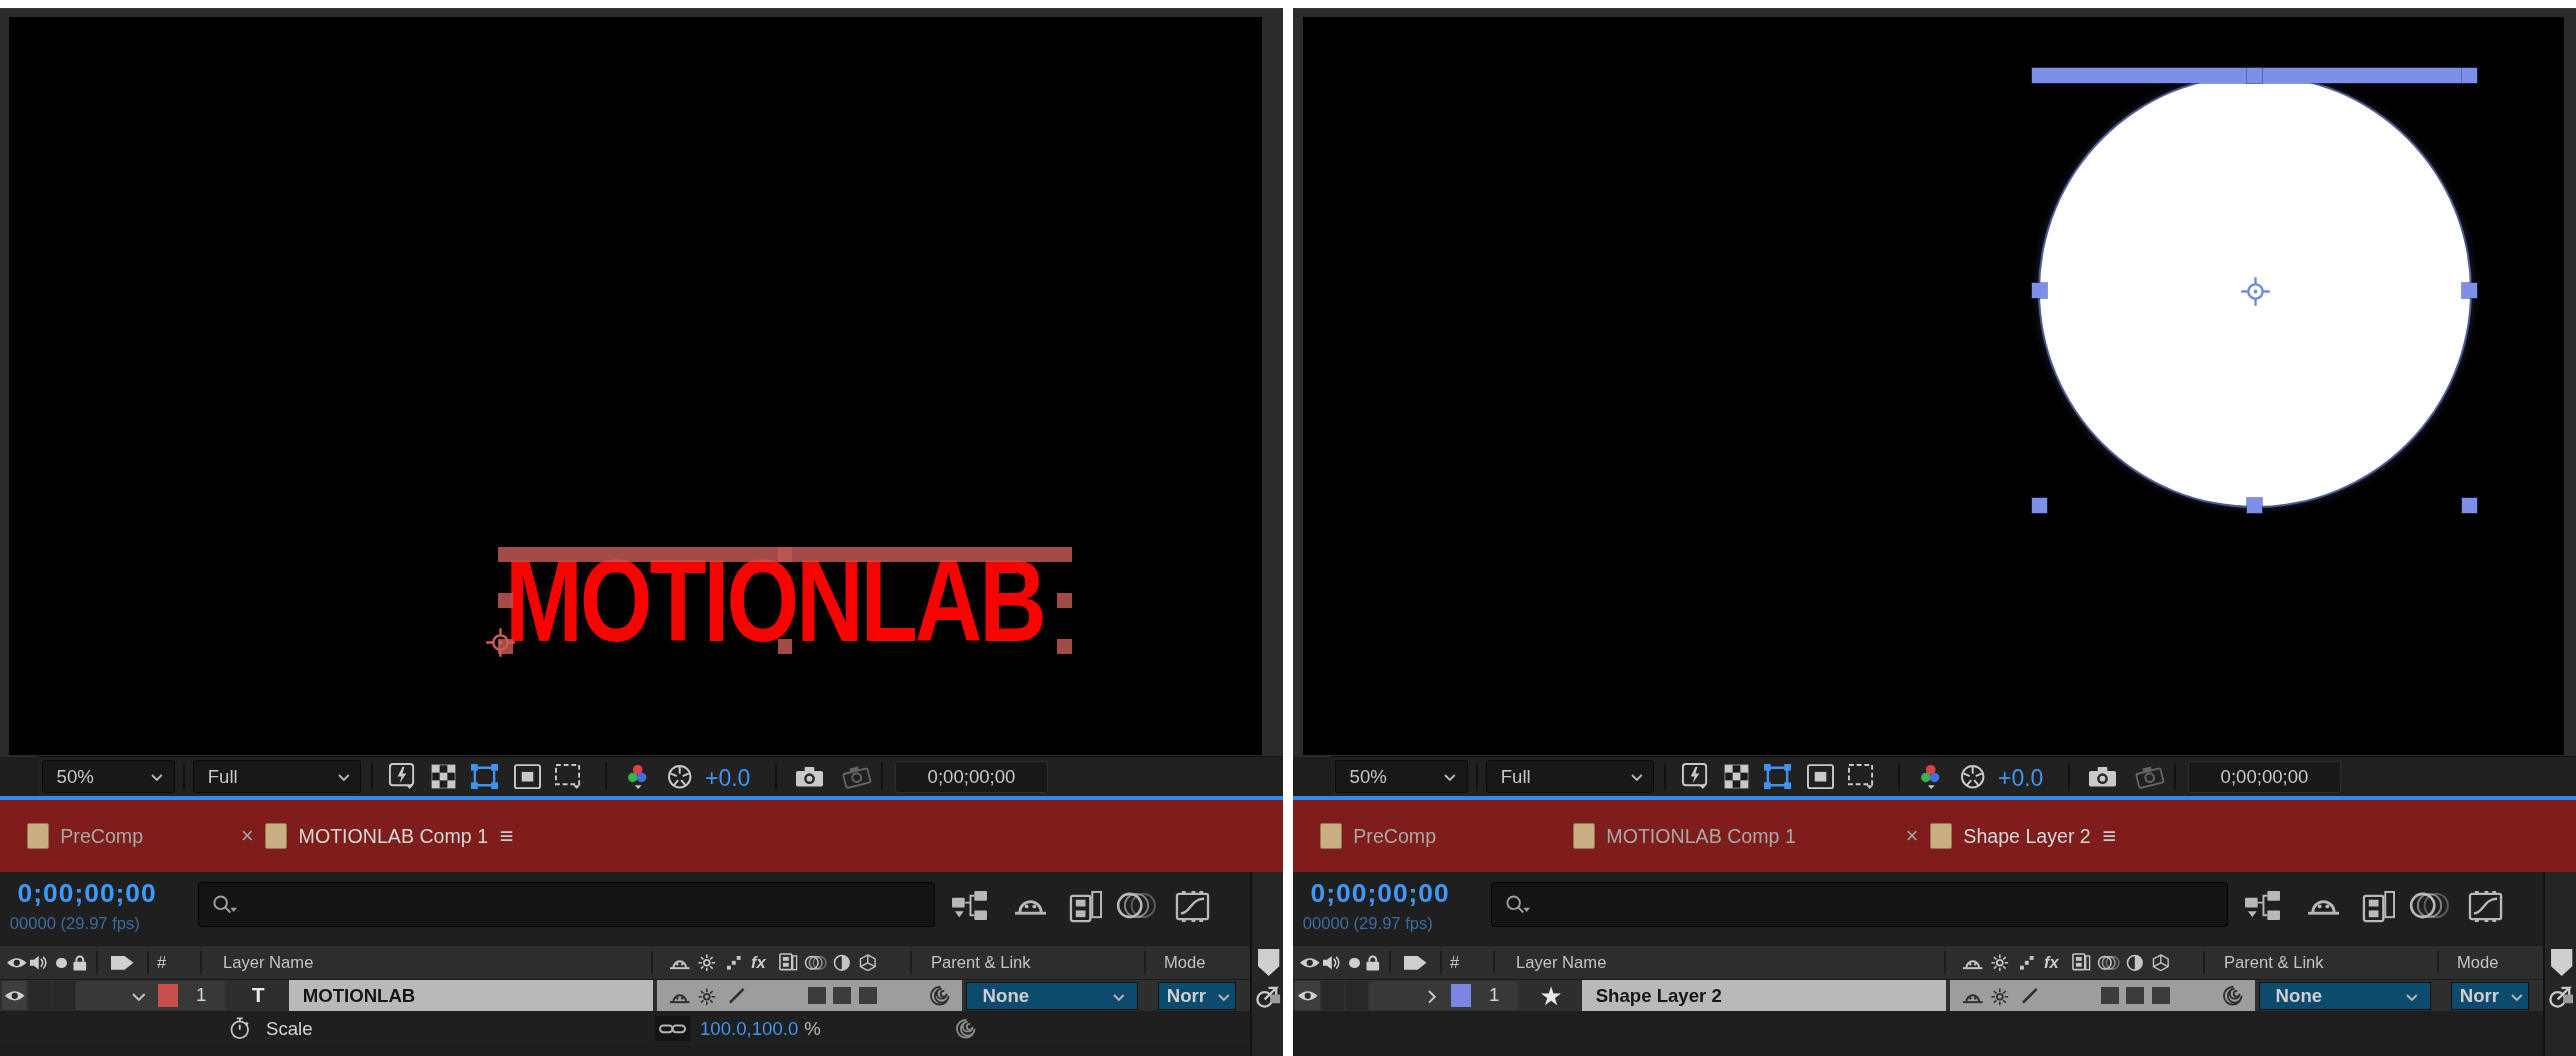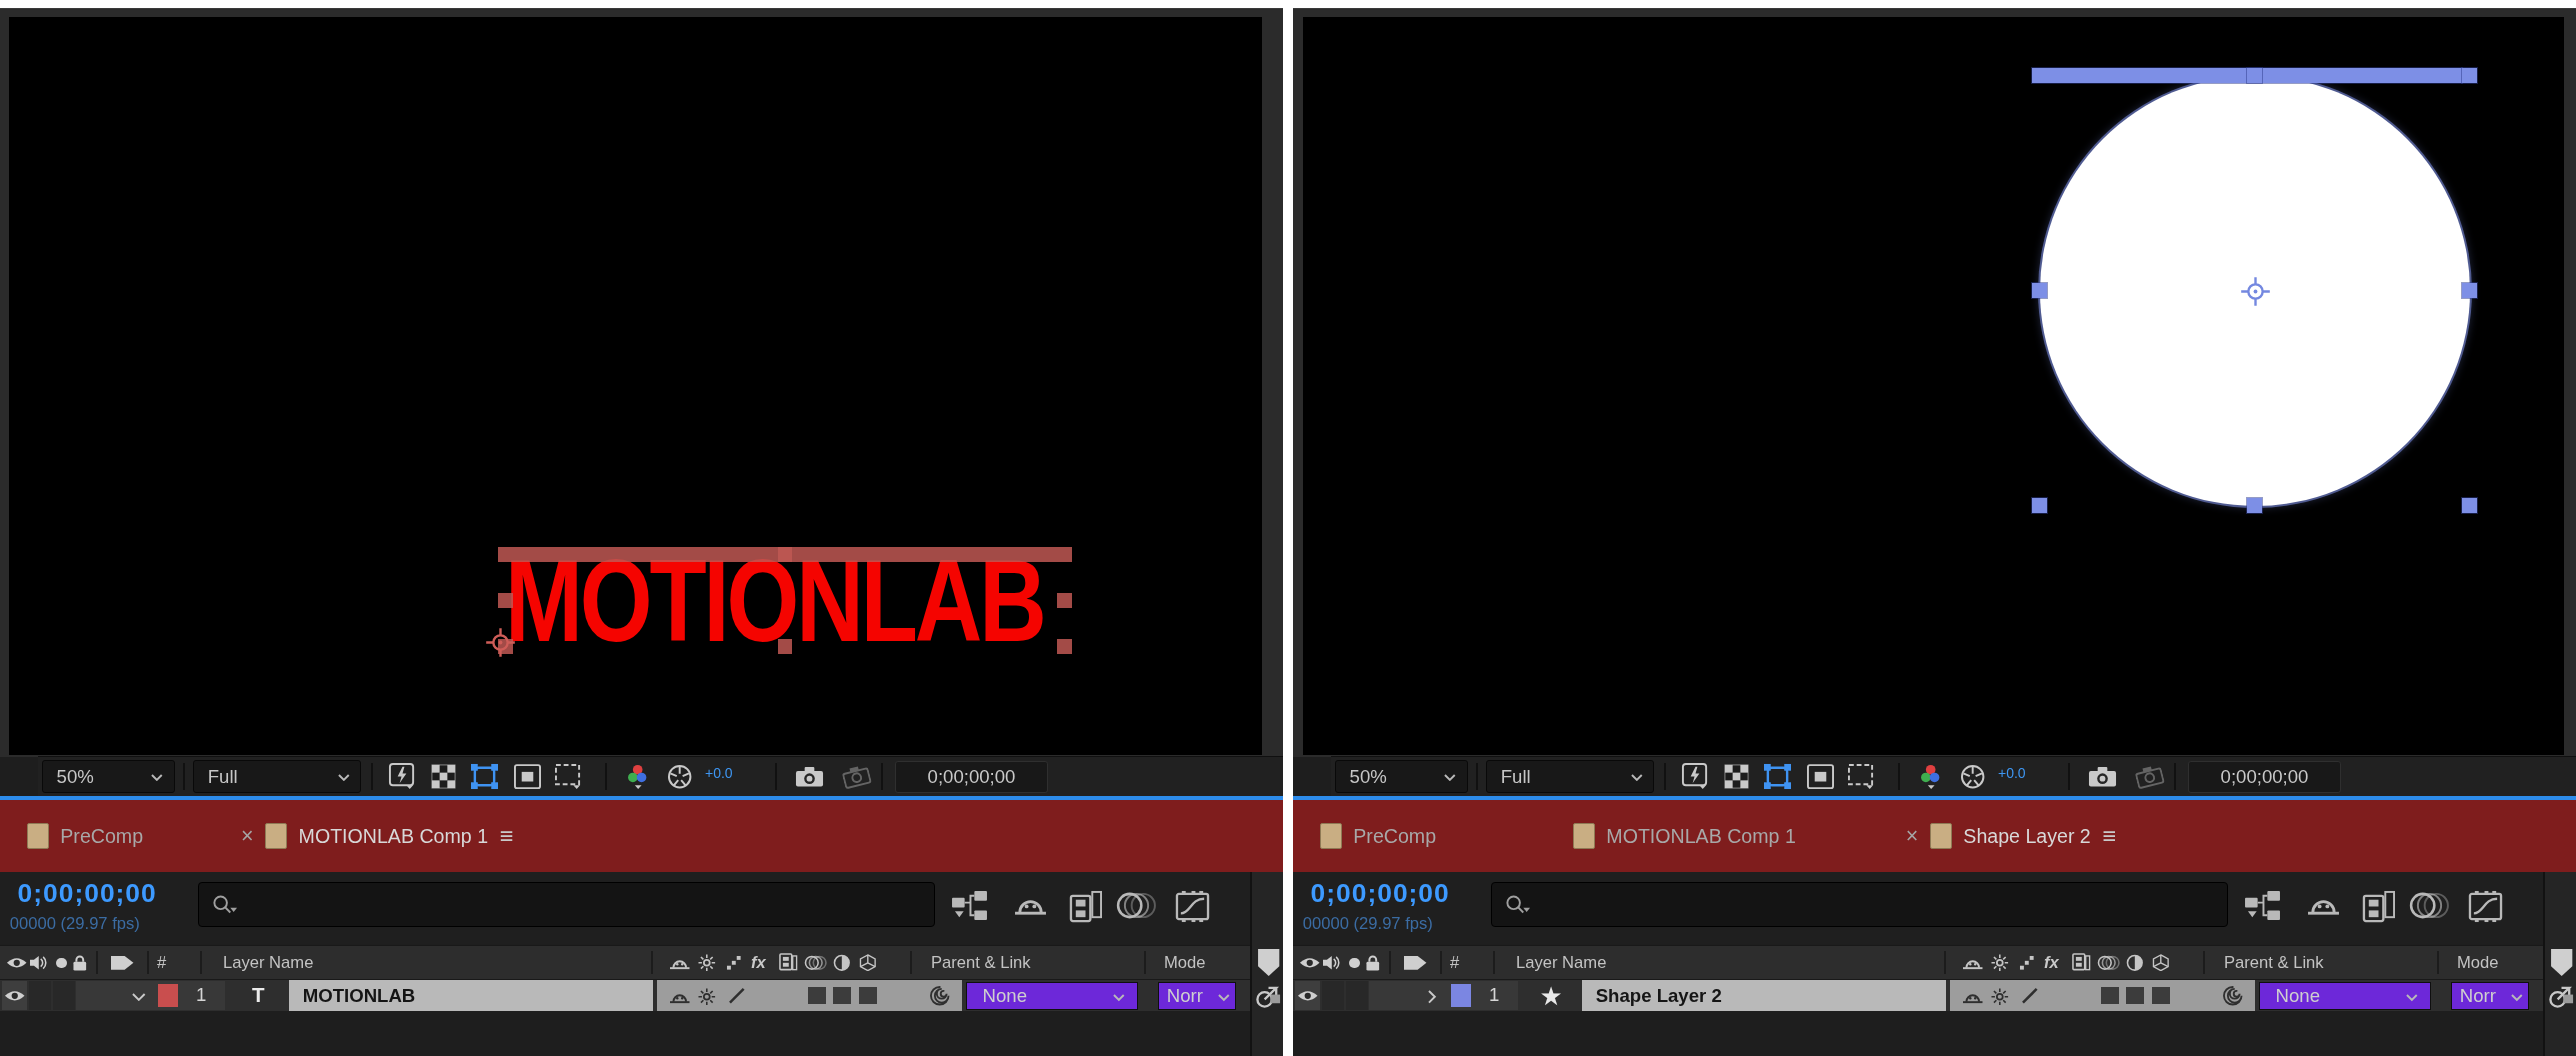--- a/index.html
+++ b/index.html
@@ -33,21 +33,21 @@
   .vtb{position:absolute;left:0;top:748px;width:100%;height:40px;background:#212121;border-top:1px solid #101010;margin-left:38px;}
   .vtb .dd{position:absolute;top:2.9px;height:31px;background:#181818;border:1px solid #090909;border-radius:2.9px;
     color:#c6c6c6;font-size:18.6px;line-height:31px;}
   .dd-zoom{left:3.9px;width:131px;} .dd-res{left:155px;width:166px;}
   .dd .lbl{position:absolute;left:13.7px;}
   .dd .chev{position:absolute;right:9.8px;top:11.7px;}
   .vsep{position:absolute;top:5.9px;width:2px;height:27px;background:#111;}
   .vbtn{position:absolute;top:4.9px;width:33px;height:29px;display:flex;align-items:center;justify-content:center;}
   .tcbox{position:absolute;left:857px;top:3.9px;width:151px;height:30px;background:#181818;border:1px solid #2f2f2f;
     border-radius:2.9px;color:#c9c9c9;font-size:18.6px;line-height:30px;text-align:center;}
-  .expo{position:absolute;left:667px;top:7.8px;color:#3e96f2;font-size:14px;}
+  .expo{position:absolute;left:667px;top:7.8px;color:#3e96f2;font-size:23px;}
   .blueline{position:absolute;left:0;top:788px;width:100%;height:3.9px;background:#2d8ceb;}
 
   
   .tl{position:absolute;left:0;top:792px;width:100%;bottom:0;background:#1e1e1e;}
   .tabbar{position:absolute;left:0;top:0;width:100%;height:72px;background:#7f1d1d;border-bottom:1px solid #121212;display:flex;}
   .tab{display:flex;align-items:center;gap:11.7px;height:100%;font-size:19.6px;color:#a8a8a8;}
   .tab.active{color:#d8d8d8;border-bottom:3.9px solid #cfcfcf;}
   .compicon{width:19.6px;height:23.5px;background:#c9ae83;border:1px solid #8f7a55;border-radius:2px;flex:0 0 auto;}
   .closex{font-size:21.5px;color:#a5a5a5;} .menuicn{font-size:23.5px;color:#c9c9c9;letter-spacing:-1px;}
 
@@ -72,22 +72,22 @@
   .cell-a{position:absolute;top:1px;width:21.5px;height:29px;background:#282828;}
   .cell-main{position:absolute;left:76px;top:1px;width:149px;height:29px;background:#383838;}
   .swatch{position:absolute;left:158px;top:3.9px;width:19.6px;height:23.5px;}
   #p0 .swatch{background:#c94e4e;} #p1 .swatch{background:#7b86e2;}
   .lnum{position:absolute;left:196px;top:3.9px;color:#d6d6d6;font-size:18.6px;}
   .ltype{position:absolute;left:252px;top:2.9px;color:#ececec;font-size:20.5px;font-weight:bold;}
   .namefield{position:absolute;left:289px;top:0;width:364px;height:31px;background:#b9b9b9;}
   .namefield span{position:absolute;left:13.7px;top:4.9px;color:#151515;font-size:18.6px;font-weight:bold;}
   .swbg{position:absolute;left:657px;top:0;width:305px;height:31px;background:#9d9d9d;}
   .swbox{position:absolute;top:6.8px;width:17.6px;height:17.6px;background:#3c3c3c;}
-  .ddl{position:absolute;top:2px;height:26.4px;background:#6d28d9;border:1px solid #0f0f0f;color:#cfcfcf;
-    font-size:18.6px;line-height:26.4px;}
+  .ddl{position:absolute;top:2px;height:26.4px;background:#0c4a6e;border:1px solid #0f0f0f;color:#cfcfcf;
+    font-size:18.6px;line-height:26.4px;font-weight:bold;}
   .dd-parent{left:966px;width:170px;} .dd-mode{left:1158px;width:76px;}
 
   .prow{position:absolute;left:0;top:213px;width:1250px;height:31px;background:#1f1f1f;}
   .chainbox{position:absolute;left:655px;top:2.9px;width:35px;height:25.4px;background:#141414;display:flex;
     align-items:center;justify-content:center;}
   .pval{position:absolute;left:700px;top:4.9px;font-size:18.6px;color:#3e96f2;}
   .punit{color:#b5b5b5;margin-left:5.9px;}
   .fxi{font-style:italic;font-weight:bold;font-size:16.6px;color:#c9c9c9;}
   svg{display:block;}
 </style>
@@ -423,20 +423,39 @@
           </svg>
       </div>
       <div class="ddl dd-mode">
         <span style="position:absolute;left:7.8px">Norr</span>
         <svg style="position:absolute;right:3.9px;top:9.8px" width="13.7" height="8.8" viewBox="0 0 14 9">
             <path d="M2 2 l5 5 5 -5" fill="none" stroke="#b9b9b9" stroke-width="2"></path>
           </svg>
       </div>
     </div>
 
+    <div class="prow">
+      <svg class="abs" style="left:229px;top:3.9px" width="21.5" height="23.5" viewBox="0 0 22 24">
+          <circle cx="11" cy="13" r="8.5" fill="none" stroke="#c9c9c9" stroke-width="1.8"></circle>
+          <path d="M8 1.5 h6 M11 1.5 v3.5 M11 13 V8 M17.5 5.5 l2 2" stroke="#c9c9c9" stroke-width="1.8" fill="none"></path>
+        </svg>
+      <div class="abs" style="left:266px;top:4.9px;color:#d6d6d6;font-size:18.6px">Scale</div>
+      <div class="chainbox">
+        <svg width="27" height="13.7" viewBox="0 0 28 14">
+            <g fill="none" stroke="#b5b5b5" stroke-width="2">
+              <rect x="1" y="3.5" width="13" height="7" rx="3.5"></rect>
+              <rect x="14" y="3.5" width="13" height="7" rx="3.5"></rect>
+            </g>
+          </svg>
+      </div>
+      <div class="pval"><span>100.0,100.0</span><span class="punit">%</span></div>
+      <svg class="abs" style="left:955px;top:4.9px" width="21.5" height="21.5" viewBox="0 0 22 22">
+          <path d="M11 2 a9 9 0 1 0 9 9 a7 7 0 1 1 -7 -7 a5 5 0 1 0 5 5 a3 3 0 1 1 -3 -3" fill="none" stroke="#8a8a8a" stroke-width="1.9" stroke-linecap="round"></path>
+        </svg>
+    </div>
   </div>
 </div>
 
 <div class="gap"></div>
 
 <div class="panel" id="p1">
   <div class="viewer">
     <div class="comp"></div>
     <div class="circle"></div>
     <div class="bbox bbox-circle">

